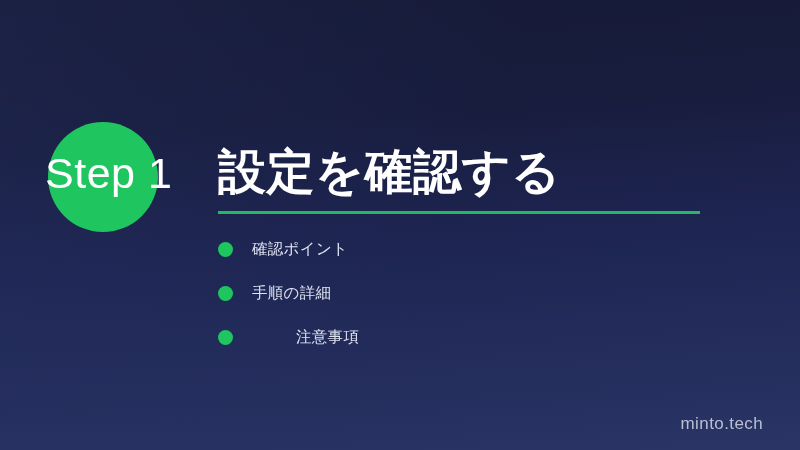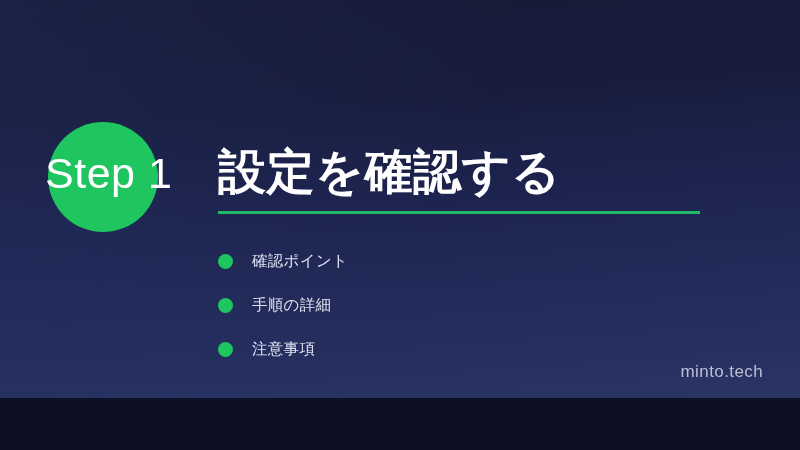--- a/index.html
+++ b/index.html
@@ -8,21 +8,21 @@
     padding: 0;
     background: #0d1024;
   }
   body {
     font-family: "Liberation Sans", "DejaVu Sans", sans-serif;
   }
 
   .slide {
     position: relative;
     width: 800px;
-    height: 398px;
+    height: 450px;
     overflow: hidden;
     background: linear-gradient(176deg, #161a36 0%, #181d3e 28%, #1d2450 52%, #232c5b 76%, #2a3566 100%);
     text-decoration: underline;
   }
 
   
   .slide::after {
     content: "";
     position: absolute;
     inset: 0;
@@ -73,35 +73,36 @@
     top: 211px;
     width: 482px;
     height: 3px;
     background: #22b866;
     z-index: 2;
   }
 
   .bullet-list {
     position: absolute;
     left: 218px;
-    top: 250px;
+    top: 238px;
     z-index: 2;
     margin: 0;
     padding: 0;
     list-style: none;
   }
 
   .bullet-item {
     display: flex;
     align-items: center;
     height: 22px;
     margin-bottom: 22px;
   }
   .bullet-item:last-child {
     margin-bottom: 0;
+    gap: 44px;
   }
 
   .bullet-dot {
     flex: 0 0 auto;
     width: 15px;
     height: 15px;
     border-radius: 50%;
     background: #1fc55e;
     margin-right: 19px;
   }

